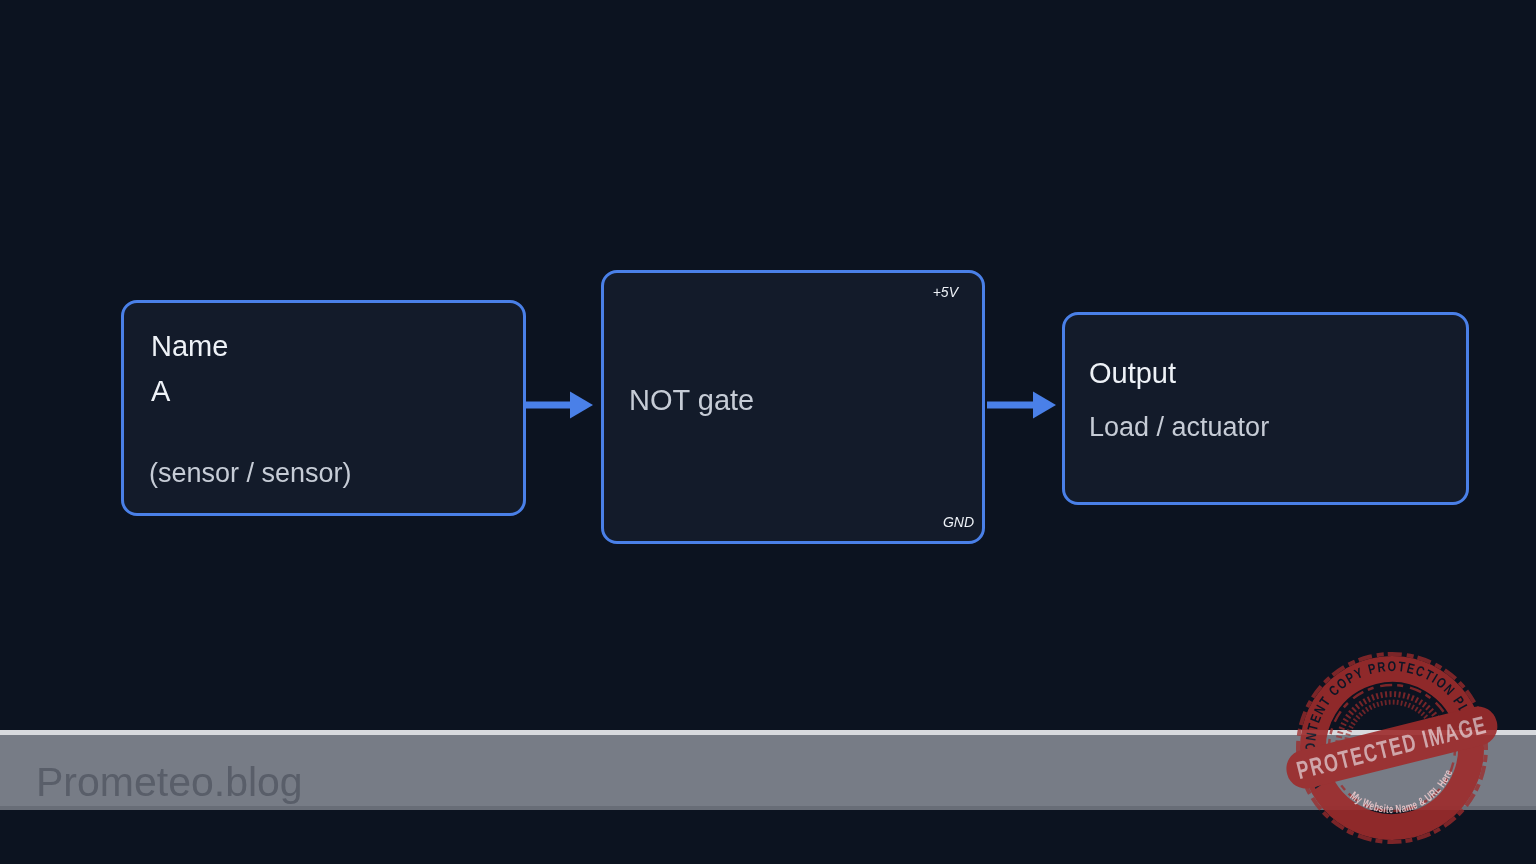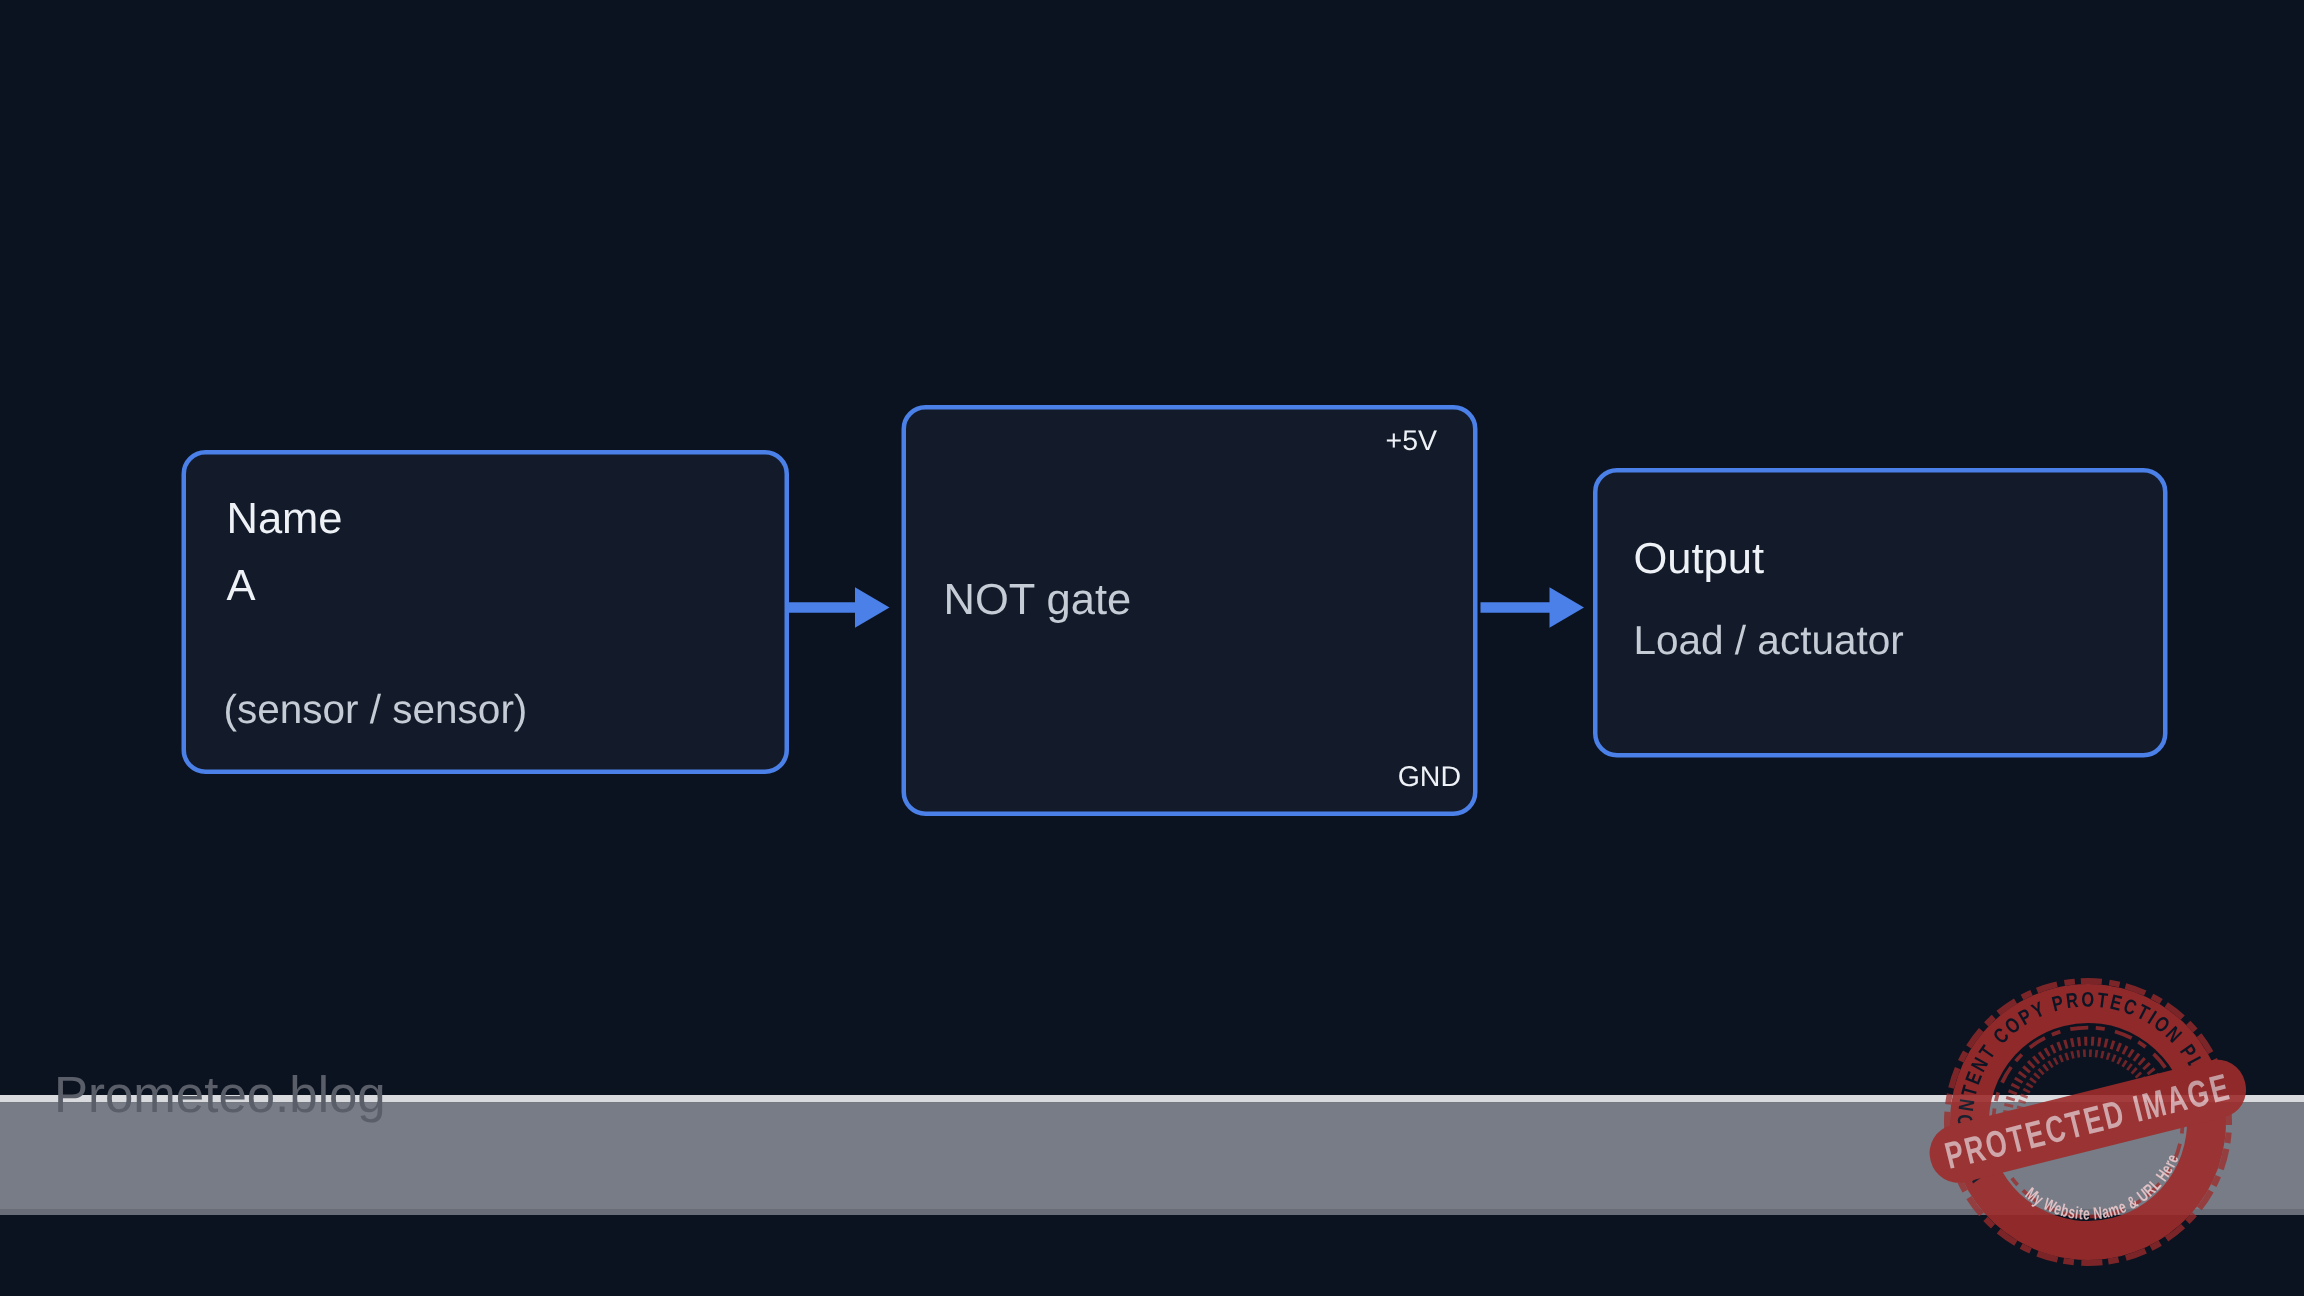--- a/index.html
+++ b/index.html
@@ -9,50 +9,50 @@
     font-family:"Liberation Sans", sans-serif;
   }
   .node{
     position:absolute;
     background:var(--node-fill,#131b2a);
     border:3px solid var(--accent-blue,#4a80e8);
     border-radius:16px;
   }
   .node-input{left:121px;top:300px;width:399px;height:210px;}
   .node-ic{left:601px;top:270px;width:378px;height:268px;}
-  .node-output{left:1062px;top:312px;width:377px;height:187px;}
+  .node-output{left:1062px;top:312px;width:377px;height:187px;padding-left:24px;}
   .ntitle{
     position:absolute;color:var(--title-text,#eef2f7);
     font-size:29px;line-height:1.1;white-space:nowrap;
   }
   .nsub{
     position:absolute;color:var(--subtitle-text,#c6ccd6);
     font-size:27px;line-height:1.1;white-space:nowrap;
   }
   .npin{
     position:absolute;color:var(--title-text,#eef2f7);
-    font-size:19px;line-height:1.1;white-space:nowrap;
+    font-size:14px;line-height:1.1;white-space:nowrap;font-style:italic;
   }
   .arrow{position:absolute;overflow:visible;}
   .arrow-fill{fill:var(--accent-blue,#4a80e8);}
   .footer-strip{
     position:absolute;left:0;top:730px;width:1536px;height:5px;
     background:var(--footer-strip,#d8dade);
   }
   .footer-bar{
     position:absolute;left:0;top:735px;width:1536px;height:71px;
     background:var(--footer-bar,#777c86);
   }
   .footer-edge{
     position:absolute;left:0;top:806px;width:1536px;height:4px;
     background:var(--footer-edge,#686d77);
   }
   .footer-brand{
-    position:absolute;left:36px;top:712px;
-    color:var(--footer-text,#595e69);font-size:34px;line-height:1.1;text-align:center;
+    position:absolute;left:36px;top:760px;
+    color:var(--footer-text,#595e69);font-size:41px;line-height:1.1;text-align:center;
   }
   .stamp{position:absolute;left:1262px;top:618px;overflow:visible;}
   .stamp-red-stroke{stroke:var(--stamp-red,#9e2c2c);fill:none;}
   .stamp-red-fill{fill:var(--stamp-red,#9e2c2c);}
   .stamp-dark-text{
     fill:var(--stamp-knockout,#0e1626);
     font-family:"Liberation Sans", sans-serif;
     font-weight:bold;font-size:14px;letter-spacing:2px;
   }
   .stamp-banner-text{

